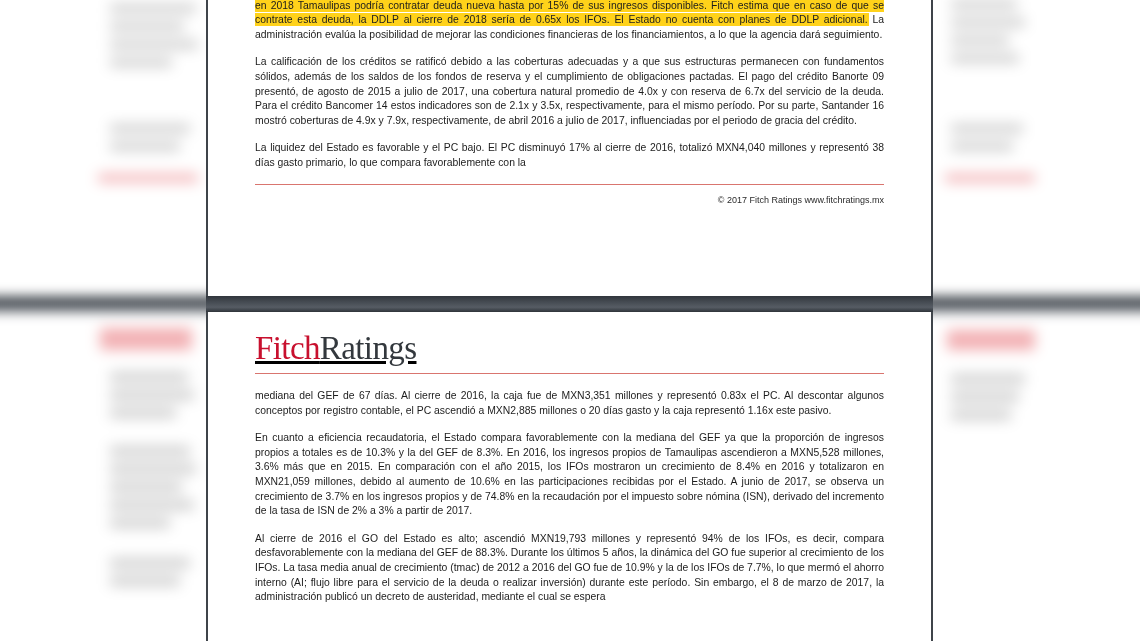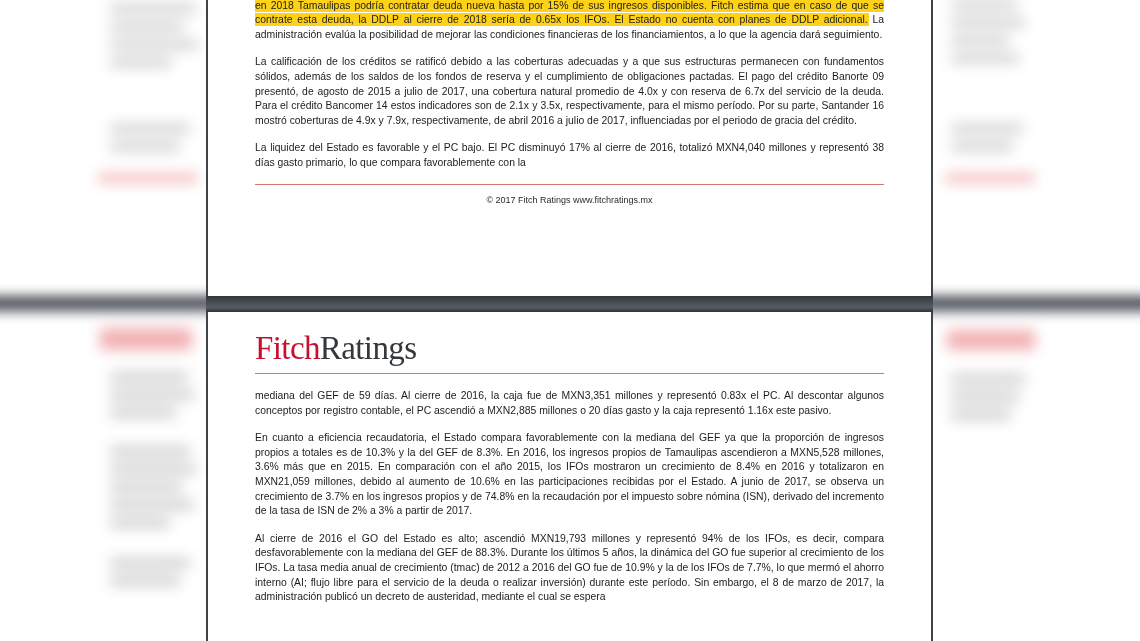--- a/index.html
+++ b/index.html
@@ -102,29 +102,30 @@
     box-shadow: 0 0 0 1px #ffd21a;
   }
 
   
   .foot-rule {
     border: 0;
     border-top: 1.4px solid #d9756f;
     margin: 12px 0 10px 0;
   }
   .foot-copy {
-    text-align: center;
+    text-align: right;
     font-size: 9px;
     color: #2a2a2a;
     font-family: "Liberation Sans", sans-serif;
   }
 
   
   .logo-block {
     padding-top: 20px;
+    text-decoration: underline;
   }
   .logo {
     font-family: "Liberation Serif", serif;
     font-size: 33px;
     line-height: 1;
     letter-spacing: -0.6px;
     white-space: nowrap;
   }
   .logo .fitch   { color: #c8102e; }
   .logo .ratings { color: #33383d; }
@@ -203,21 +204,21 @@
 
   <div class="page p2">
     <div class="page-inner">
       <div class="logo-block">
         <div class="logo">
           <span class="fitch">Fitch</span><span class="ratings">Ratings</span>
         </div>
         <hr class="logo-rule">
       </div>
 
-      <p class="doc-p">mediana del GEF de 59 días. Al cierre de 2016, la caja fue de MXN3,351 millones y representó 0.83x el PC. Al descontar algunos conceptos por registro contable, el PC ascendió a MXN2,885 millones o 20 días gasto y la caja representó 1.16x este pasivo.</p>
+      <p class="doc-p">mediana del GEF de 67 días. Al cierre de 2016, la caja fue de MXN3,351 millones y representó 0.83x el PC. Al descontar algunos conceptos por registro contable, el PC ascendió a MXN2,885 millones o 20 días gasto y la caja representó 1.16x este pasivo.</p>
 
       <p class="doc-p">En cuanto a eficiencia recaudatoria, el Estado compara favorablemente con la mediana del GEF ya que la proporción de ingresos propios a totales es de 10.3% y la del GEF de 8.3%. En 2016, los ingresos propios de Tamaulipas ascendieron a MXN5,528 millones, 3.6% más que en 2015. En comparación con el año 2015, los IFOs mostraron un crecimiento de 8.4% en 2016 y totalizaron en MXN21,059 millones, debido al aumento de 10.6% en las participaciones recibidas por el Estado. A junio de 2017, se observa un crecimiento de 3.7% en los ingresos propios y de 74.8% en la recaudación por el impuesto sobre nómina (ISN), derivado del incremento de la tasa de ISN de 2% a 3% a partir de 2017.</p>
 
       <p class="doc-p">Al cierre de 2016 el GO del Estado es alto; ascendió MXN19,793 millones y representó 94% de los IFOs, es decir, compara desfavorablemente con la mediana del GEF de 88.3%. Durante los últimos 5 años, la dinámica del GO fue superior al crecimiento de los IFOs. La tasa media anual de crecimiento (tmac) de 2012 a 2016 del GO fue de 10.9% y la de los IFOs de 7.7%, lo que mermó el ahorro interno (AI; flujo libre para el servicio de la deuda o realizar inversión) durante este período. Sin embargo, el 8 de marzo de 2017, la administración publicó un decreto de austeridad, mediante el cual se espera</p>
     </div>
   </div>
 
 </div>
 
 </body></html>

